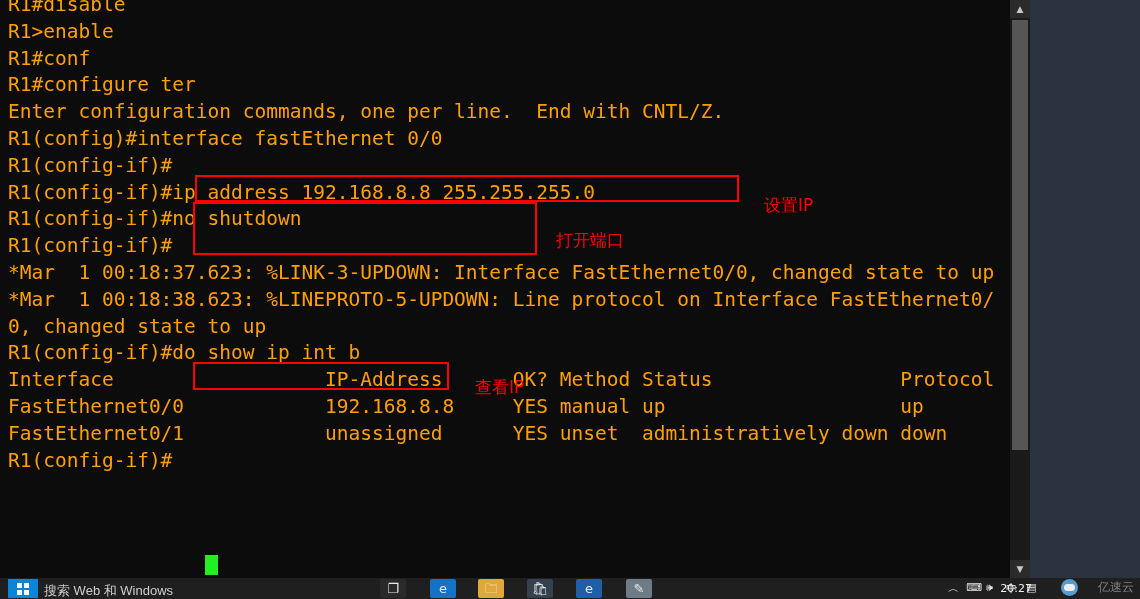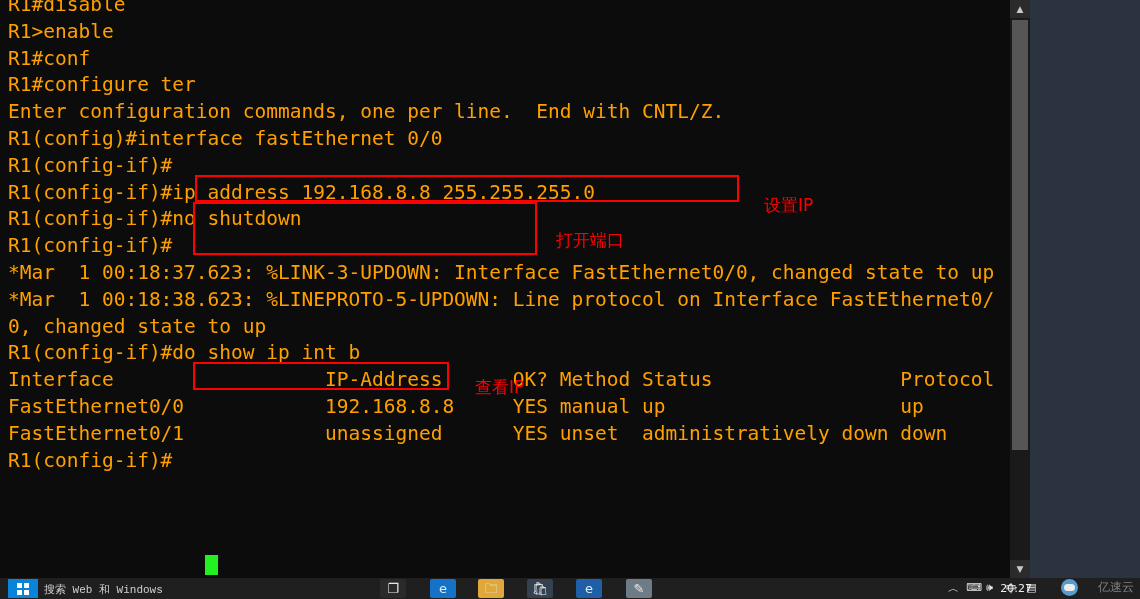--- a/index.html
+++ b/index.html
@@ -122,22 +122,22 @@
     position: absolute;
     width: 5px;
     height: 5px;
     background: #ffffff;
   }
   #search-text {
     position: absolute;
     left: 44px;
     top: 4px;
     color: #cfcfcf;
-    font-family: Liberation Mono, monospace;
-    font-size: 11px;
+    font-family: Liberation Sans, sans-serif;
+    font-size: 13px;
     white-space: nowrap;
   }
   .tb-icon {
     position: absolute;
     top: 1px;
     width: 26px;
     height: 19px;
     border-radius: 2px;
   }
   .tb-icon span {

